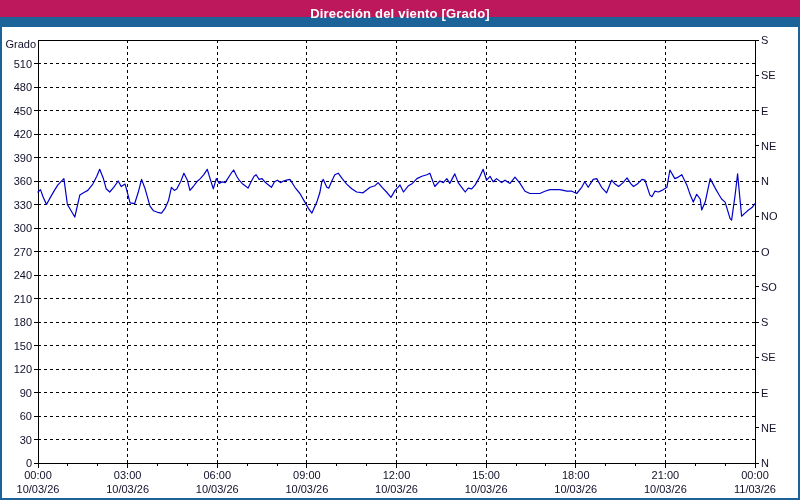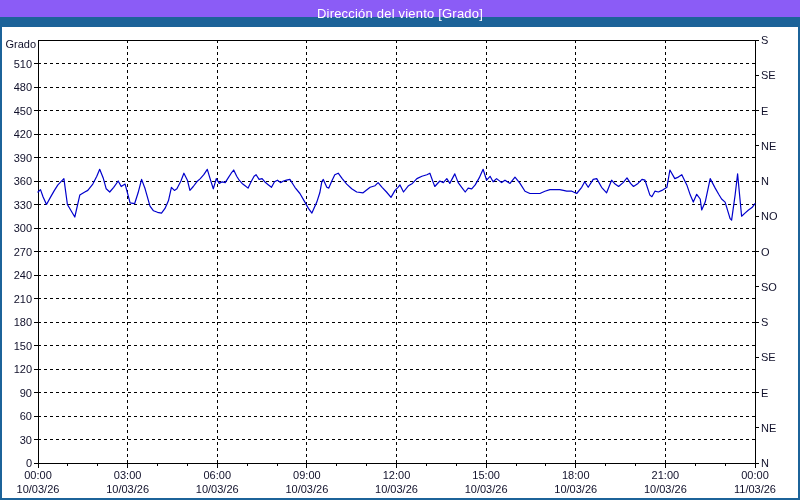--- a/index.html
+++ b/index.html
@@ -3,22 +3,22 @@
 <meta charset="utf-8">
 <style>
   html,body{margin:0;padding:0;background:#e8e8e8;}
   body{width:800px;height:500px;font-family:"Liberation Sans",sans-serif;}
   .window{
     position:relative;width:800px;height:500px;box-sizing:border-box;
     background:#1c6399;overflow:hidden;
   }
   .titlebar{
     position:absolute;left:0;top:0;width:800px;height:17px;
-    background:#8b5cf6;color:#ffffff;text-align:center;
-    font-size:13px;font-weight:normal;line-height:27px;
+    background:#be185d;color:#ffffff;text-align:center;
+    font-size:13px;font-weight:bold;line-height:27px;
     letter-spacing:0.2px;
   }
   .content{
     position:absolute;left:2px;top:27px;width:796px;height:471px;
     background:#ffffff;
   }
   .content svg{display:block;}
   .grid{stroke:#000000;stroke-width:1;stroke-dasharray:3 3;shape-rendering:crispEdges;}
   .axis{stroke:#000000;stroke-width:1;fill:none;shape-rendering:crispEdges;}
   .tick{stroke:#000000;stroke-width:1;shape-rendering:crispEdges;}

